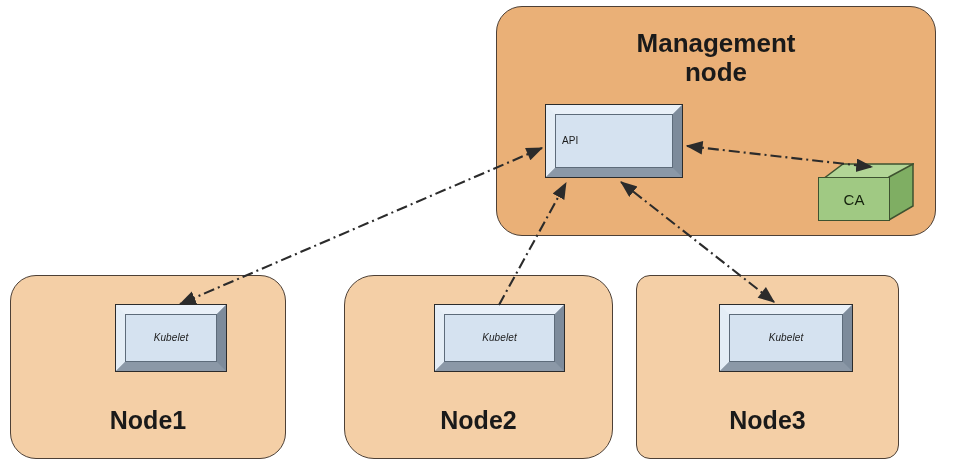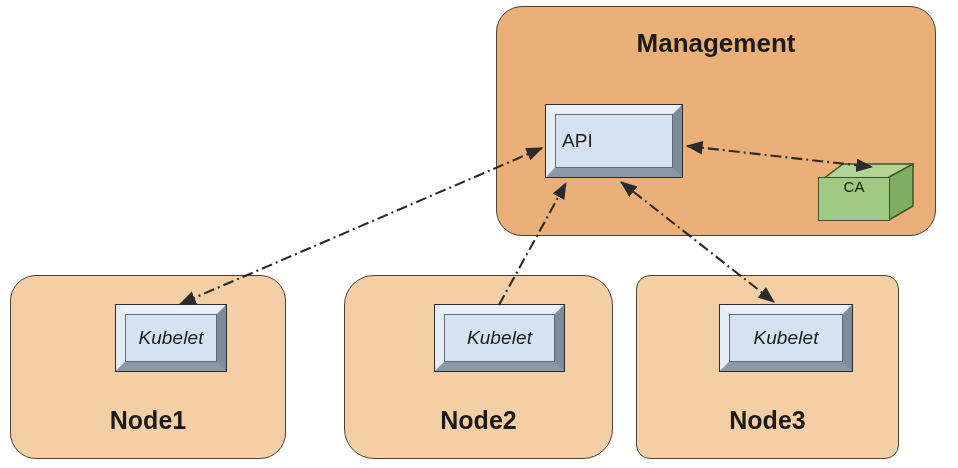--- a/index.html
+++ b/index.html
@@ -109,21 +109,21 @@
     border-bottom: 9px solid #8b98a7;
     border-right: 9px solid #7d8b9b;
     border-top: 9px solid transparent;
     border-left: 9px solid transparent;
     box-sizing: border-box;
   }
   .bevel-text {
     position: relative;
     z-index: 2;
     color: #1b1b1b;
-    font-size: 19px;
+    font-size: 10px;
     line-height: 1.16;
     text-align: center;
     font-weight: 400;
     letter-spacing: .1px;
   }
 
   #api-server-box {
     left: 545px;
     top: 104px;
     width: 138px;
@@ -157,40 +157,42 @@
   #ca-face {
     position: absolute;
     left: 0;
     top: 14px;
     width: 72px;
     height: 44px;
     background: #a0c983;
     border: 1.5px solid #3e5230;
     box-sizing: border-box;
     display: flex;
+    align-items: center;
     justify-content: center;
   }
   #ca-label {
     color: #14210c;
     font-size: 15px;
   }
   #ca-top, #ca-side {
     position: absolute;
   }
   #ca-top  { left: 0;  top: 0;  width: 96px; height: 20px; }
   #ca-side { left: 70px; top: 0; width: 26px; height: 58px; }
 </style>
 </head>
 <body>
 
 <div id="diagram-root">
 
   <div class="zone" id="mgmt-zone">
     <div class="zone-label">
       <div>Management</div>
+      <div>node</div>
     </div>
   </div>
 
   <div class="zone worker-zone" id="node1-zone">
     <div class="zone-label">Node1</div>
   </div>
   <div class="zone worker-zone" id="node2-zone">
     <div class="zone-label">Node2</div>
   </div>
   <div class="zone worker-zone" id="node3-zone">

